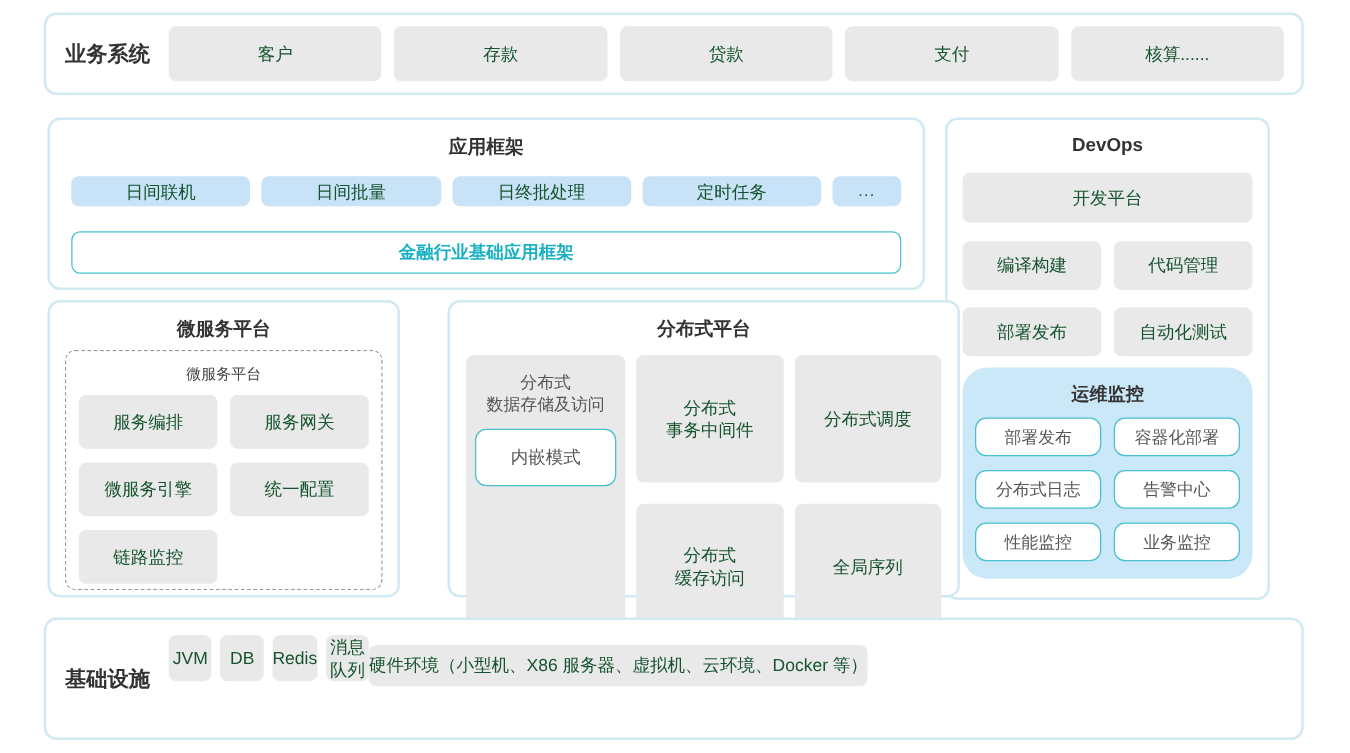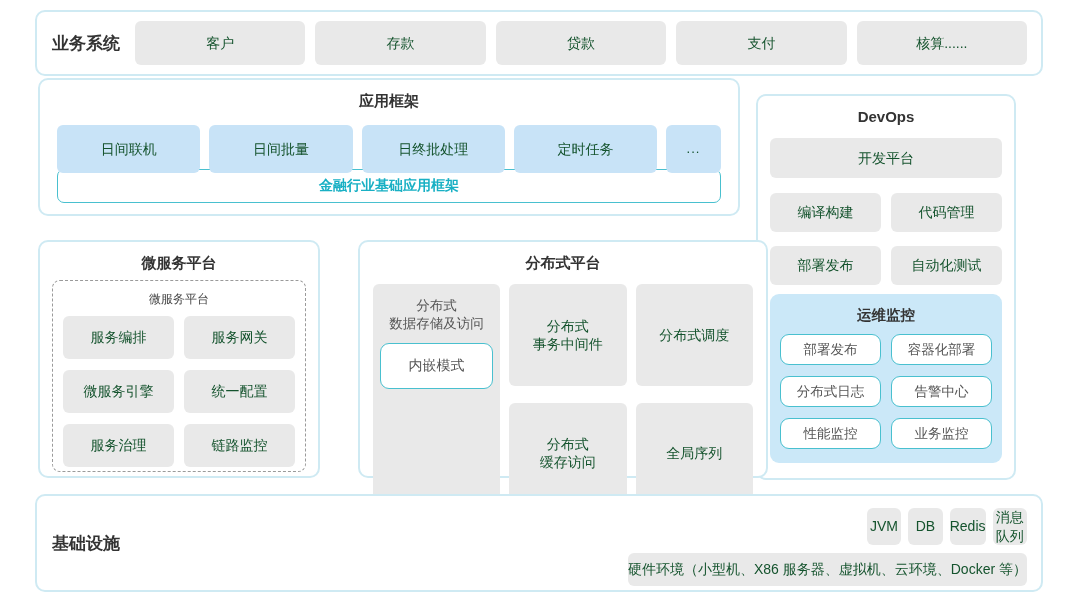--- a/index.html
+++ b/index.html
@@ -31,33 +31,33 @@
     font-size:14px;color:#555;
   }
 
   
   .top-bar{left:35px;top:10px;width:1008px;height:66px;display:flex;align-items:center;padding:0 14px 0 0;}
   .top-bar .side-label{width:98px;}
   .top-bar .box{flex:1;height:44px;margin-right:10px;}
   .top-bar .box:last-child{margin-right:0;}
 
   
-  .app-framework{left:38px;top:78px;width:702px;height:138px;}
+  .app-framework{left:38px;top:94px;width:702px;height:138px;}
   .af-row{display:flex;gap:9px;margin:14px 17px 0;height:32px;}
-  .af-row .box{flex:1;height:48px;}
+  .af-row .box{flex:1;height:24px;}
   .af-row .box.small{flex:none;width:55px;font-size:13px;letter-spacing:1px;}
   .af-base{margin:12px 17px 0;height:34px;border-radius:7px;
     font-size:14px;font-weight:700;color:#19b0c4;}
 
   
   .devops{left:756px;top:94px;width:260px;height:386px;}
   .dev-platform{margin:13px 12px 0;height:40px;}
   .devops-grid{display:grid;grid-template-columns:1fr 1fr;gap:14px 10px;margin:15px 12px 0;}
   .devops-grid .box{height:39px;}
-  .ops-panel{margin:9px 12px 0;background:#cbe8f8;border-radius:9px;padding:9px 10px 14px;box-sizing:border-box;}
+  .ops-panel{margin:9px 12px 0;background:#cbe8f8;border-radius:20px;padding:9px 10px 14px;box-sizing:border-box;}
   .panel-title{text-align:center;font-size:14.5px;font-weight:600;color:#333;padding:3px 0 9px;}
   .ops-grid{display:grid;grid-template-columns:1fr 1fr;gap:11px 10px;}
   .ops-grid .teal-outline-box{height:31px;font-size:13.5px;}
 
   
   .microservice{left:38px;top:240px;width:282px;height:238px;}
   .dashed-box{margin:7px 12px 0;height:192px;border:1px dashed #9a9a9a;border-radius:8px;
     padding:10px 10px 0;box-sizing:border-box;}
   .dashed-title{text-align:center;font-size:12px;font-weight:500;color:#444;margin-bottom:8px;}
   .ms-grid{display:grid;grid-template-columns:1fr 1fr;gap:11px 10px;}
@@ -70,21 +70,21 @@
     display:flex;flex-direction:column;align-items:center;padding:8px 7px;box-sizing:border-box;}
   .dist-storage-title{font-size:13.5px;color:#555;text-align:center;white-space:pre-line;
     line-height:1.35;margin:5px 0 10px;}
   .mode{width:100%;height:46px;border-radius:9px;margin-bottom:7px;flex:none;}
   .dist-col{flex:1;display:flex;flex-direction:column;gap:17px;}
   .dist-col .box{flex:1;}
 
   
   .bottom-bar{left:35px;top:494px;width:1008px;height:98px;display:flex;padding:12px 14px 0 0;}
   .bottom-bar .side-label{width:98px;align-self:stretch;margin-bottom:11px;}
-  .infra-right{flex:1;display:flex;flex-direction:column;align-items:flex-end;}
+  .infra-right{flex:1;display:flex;}
   .infra-row{display:flex;gap:7px;height:37px;}
   .infra-row .box{flex:1;height:37px;}
   .hw{margin-top:8px;height:33px;}
 </style>
 </head>
 <body>
 
 <div class="page">
 
   <div class="container top-bar">
@@ -132,21 +132,20 @@
 
   <div class="container microservice">
     <div class="section-title">微服务平台</div>
     <div class="dashed-box">
       <div class="dashed-title">微服务平台</div>
       <div class="ms-grid">
         <div class="box gray">服务编排</div>
         <div class="box gray">服务网关</div>
         <div class="box gray">微服务引擎</div>
         <div class="box gray">统一配置</div>
-        <div class="box gray">服务治理</div>
         <div class="box gray">链路监控</div>
       </div>
     </div>
   </div>
 
   <div class="container distributed">
     <div class="section-title">分布式平台</div>
     <div class="dist-body">
       <div class="dist-storage">
         <div class="dist-storage-title">分布式

